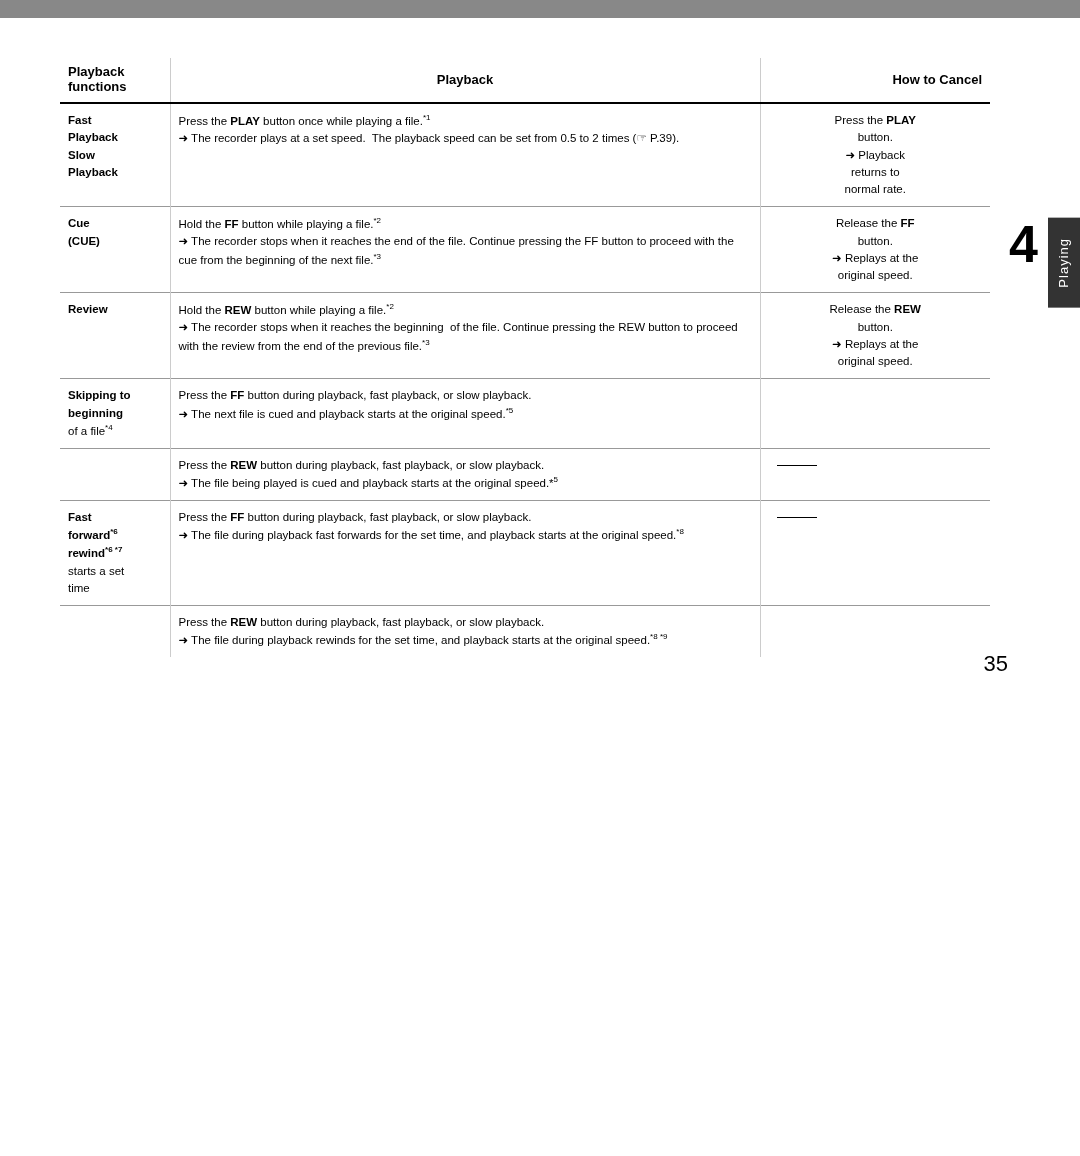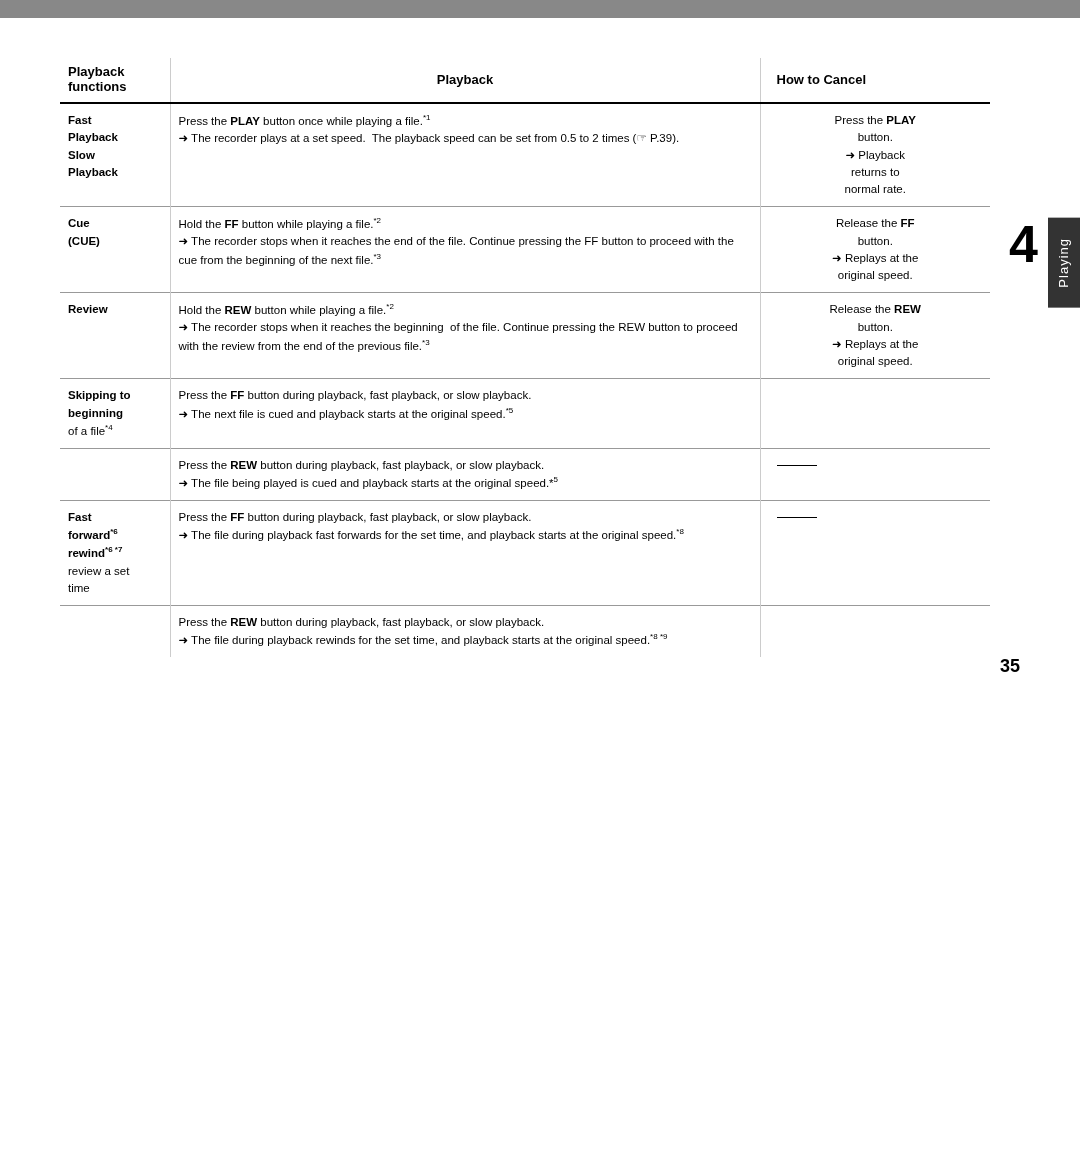--- a/index.html
+++ b/index.html
@@ -63,21 +63,21 @@
       padding: 6px 8px 8px 8px;
       text-align: left;
       border-bottom: 2px solid #000;
     }
 
     th.col-operation {
       text-align: center;
     }
 
     th.col-cancel {
-      text-align: left;
+      text-align: right;
       padding-left: 16px;
     }
 
     table td {
       padding: 8px 8px;
       vertical-align: top;
       font-size: 11.5px;
       line-height: 1.5;
     }
 
@@ -98,23 +98,23 @@
     }
 
     tr.section-row > td {
       border-top: 1px solid #999;
       margin-top: 24px;
     }
 
     .page-number {
       position: absolute;
       bottom: 40px;
-      right: 60px;
-      font-size: 18px;
-      font-weight: bold;
+      right: 72px;
+      font-size: 22px;
+      font-weight: normal;
       color: #000;
     }
 
     sup {
       font-size: 8px;
     }
   </style>
 </head>
 <body>
 
@@ -207,21 +207,21 @@
           <div style="border-top: 1.5px solid #000; width: 40px; margin: 8px 0 8px 8px;"></div>
         </td>
       </tr>
 
 
       <tr class="section-row">
         <td class="col-func">
           <b>Fast</b><br>
           <span style="font-weight:bold;text-align:center;">forward<sup>*6</sup></span><br>
           <span style="font-weight:bold;">rewind<sup>*6 *7</sup></span><br>
-          <span style="font-weight:normal;">review a set</span><br>
+          <span style="font-weight:normal;">starts a set</span><br>
           <span style="font-weight:normal;">time</span>
         </td>
         <td class="col-op">
           Press the <b>FF</b> button during playback, fast playback, or slow playback.<br>
           ➜ The file during playback fast forwards for the set time, and playback starts at the original speed.<sup>*8</sup>
         </td>
         <td class="col-cancel">
           <div style="border-top: 1.5px solid #000; width: 40px; margin: 8px 0 8px 8px;"></div>
         </td>
       </tr>

